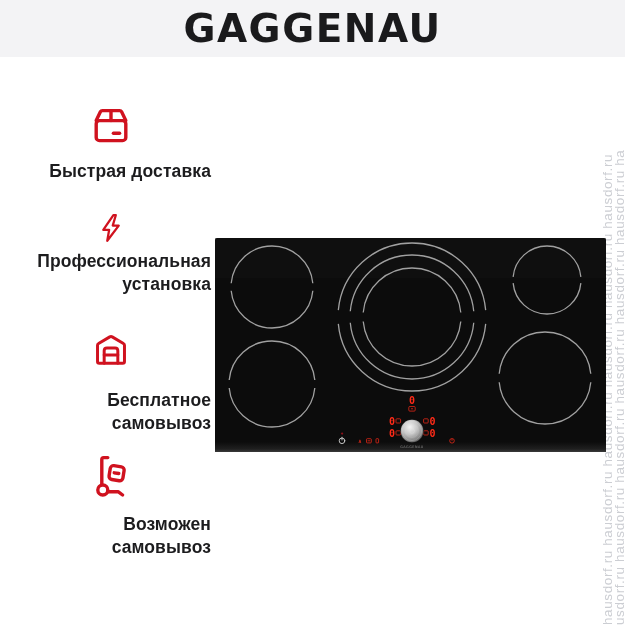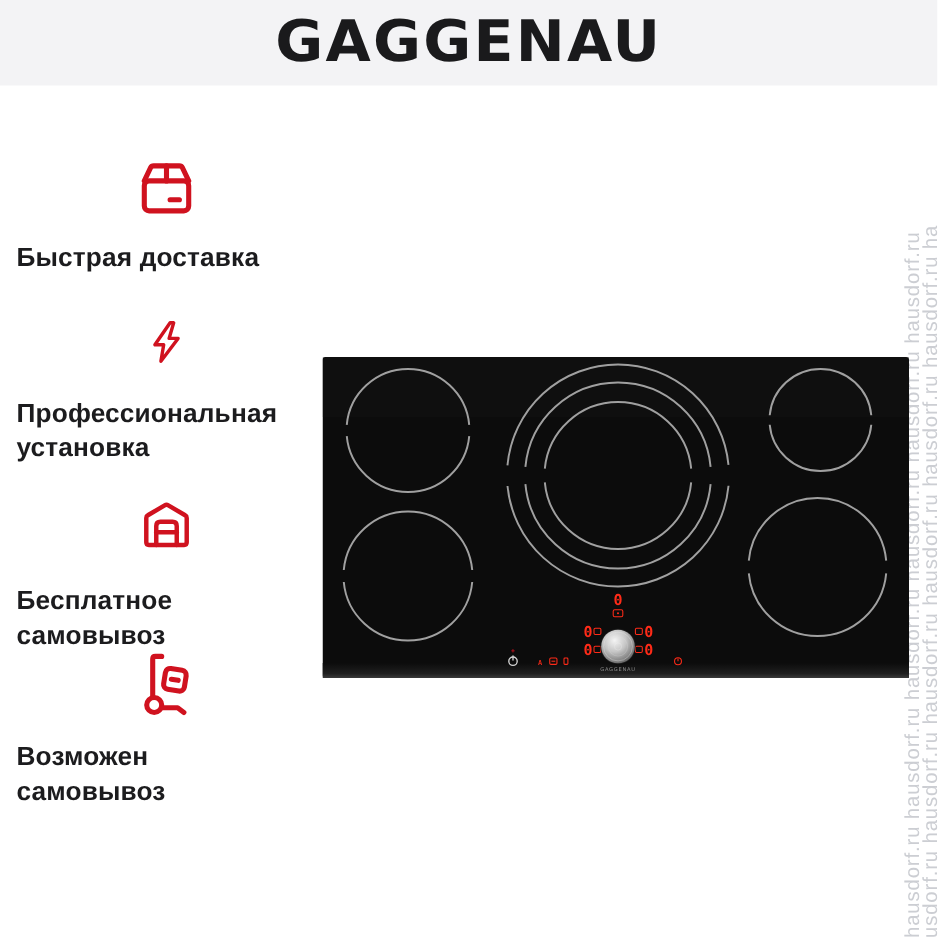--- a/index.html
+++ b/index.html
@@ -20,28 +20,28 @@
   
   .wm{
     position:absolute;top:0;height:625px;z-index:0;
     writing-mode:vertical-rl;transform:rotate(180deg);
     color:#ccced3;font-size:13.5px;letter-spacing:.6px;
     white-space:nowrap;overflow:hidden;line-height:12px;
   }
   .wm1{right:11px;}
   .wm2{right:-1px;}
   
-  .feature{position:absolute;left:11px;width:200px;text-align:left;}
+  .feature{position:absolute;left:11px;width:200px;text-align:right;}
   .icon-box{display:flex;align-items:center;justify-content:center;}
   #f1{top:99px}  #f1 .icon-box{height:53px}
   #f2{top:206px} #f2 .icon-box{height:44px}
   #f3{top:329px} #f3 .icon-box{height:42px}
-  #f4{top:432px} #f4 .icon-box{height:48px}
+  #f4{top:452px} #f4 .icon-box{height:48px}
   #f1 .flabel{margin-top:8px}
-  #f2 .flabel{margin-top:14px}
+  #f2 .flabel{}
   #f3 .flabel{margin-top:18px}
   #f4 .flabel{margin-top:13px}
   .flabel{
     font-size:17.5px;font-weight:600;line-height:23px;color:#1c1c1e;
     white-space:pre-line;letter-spacing:.1px;
   }
   .ficon{stroke:#d0121f;fill:none;stroke-width:1.7;stroke-linecap:round;stroke-linejoin:round;}
   
   .product{position:absolute;left:215px;top:238px;z-index:1;}
   .led{font-family:"DejaVu Sans Mono","Liberation Mono",monospace;font-weight:bold;fill:#ff2b18;}

